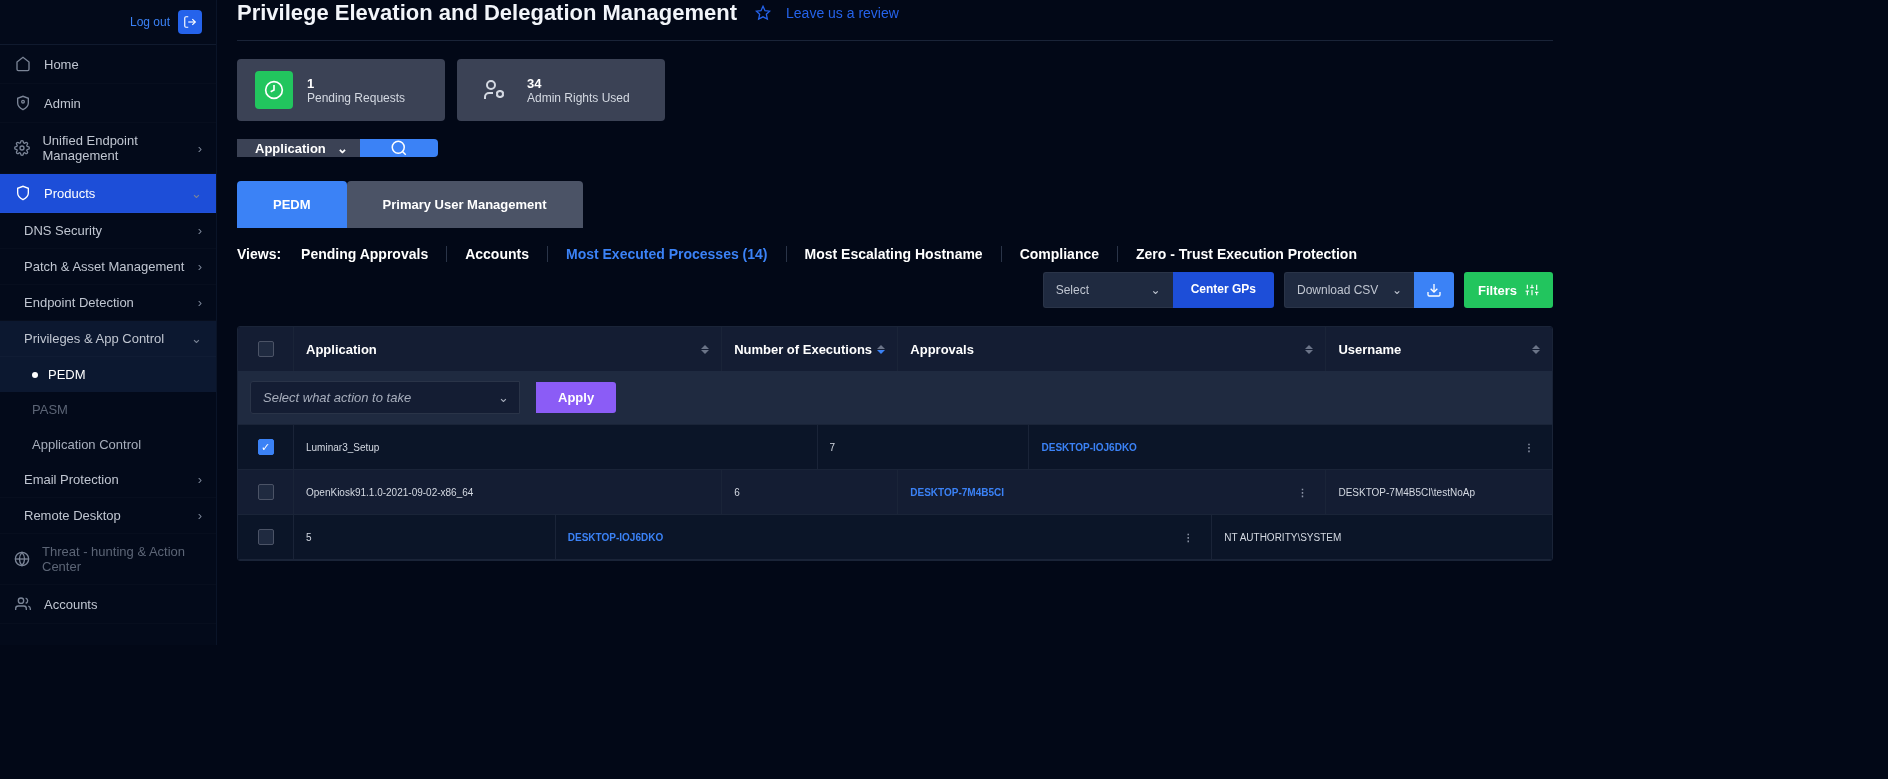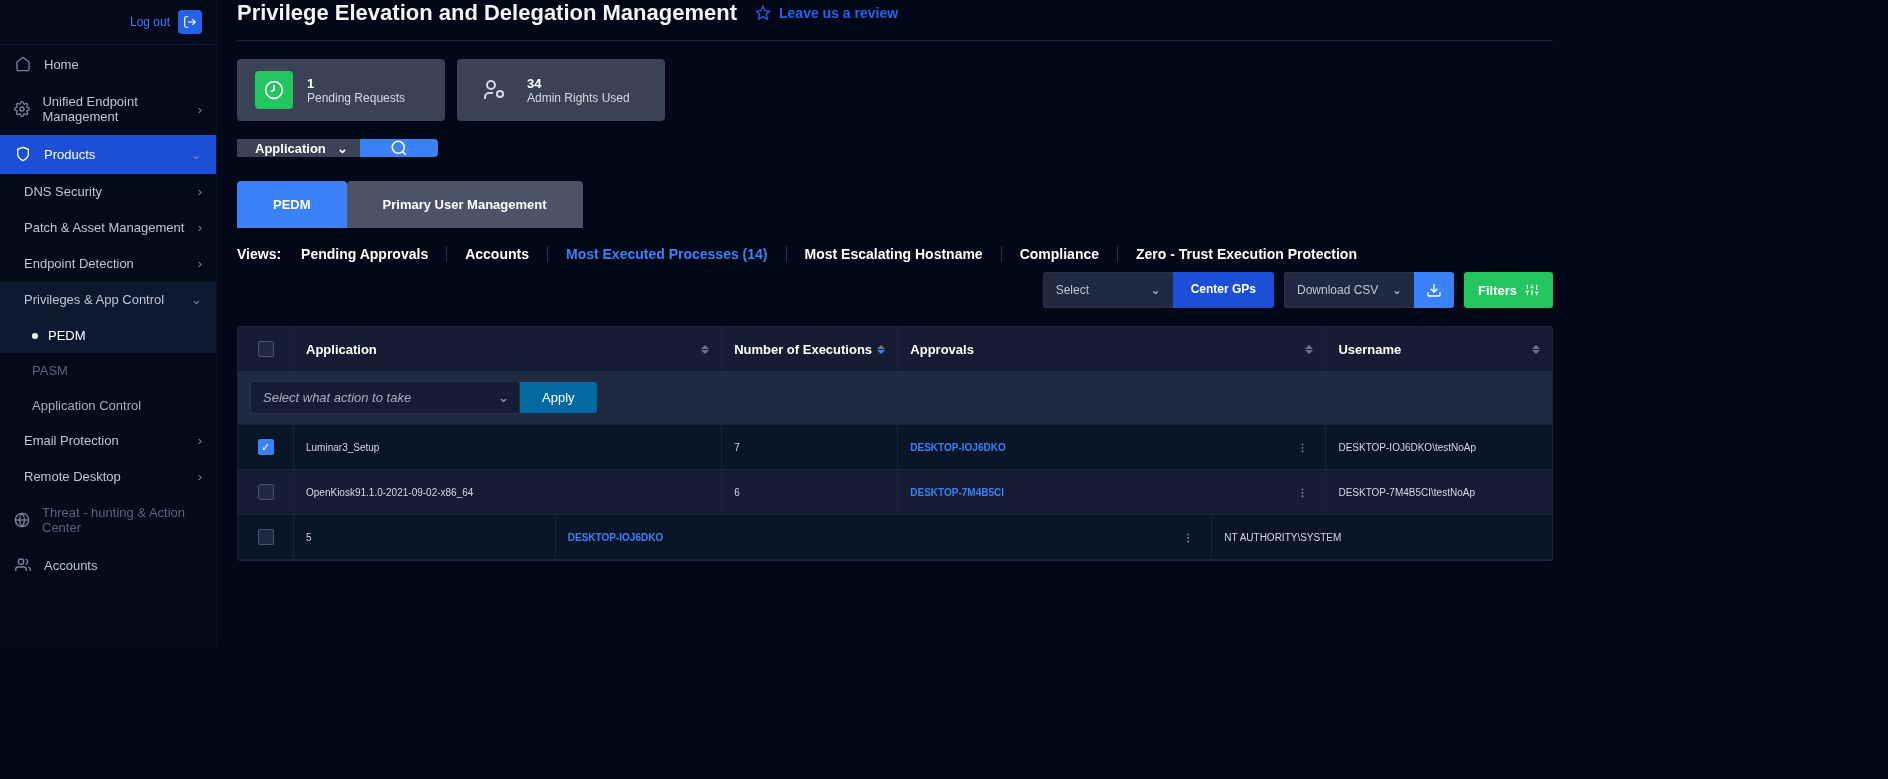--- a/index.html
+++ b/index.html
@@ -20,21 +20,21 @@
   .nav-item.active .nav-icon{color:#fff}
   .sub-item{display:flex;align-items:center;gap:10px;padding:10px 14px 10px 32px;color:#a7aebc;cursor:pointer}
   .sub-item.active{background:#0c1830;color:#fff}
   .sub-item.dim{color:#5c6576}
   .bullet{width:6px;height:6px;border-radius:50%;background:#7b8597}
   .sub-item.active .bullet{background:#fff}
   
   .main{flex:1;padding:0 20px 20px 20px}
   .title-row{display:flex;align-items:center;gap:18px;padding:0 0 14px 0;border-bottom:1px solid #1a2438}
   .page-title{font-size:22px;font-weight:700;color:#f2f5fa}
-  .review{display:flex;align-items:center;gap:8px;color:#2563eb;font-weight:700;font-size:14px}
+  .review{display:flex;align-items:center;gap:15px;color:#2563eb;font-weight:400;font-size:14px}
   .star{color:#2563eb}
   .stats{display:flex;gap:12px;margin:18px 0}
   .stat{display:flex;align-items:center;gap:14px;background:#3b4255;border-radius:4px;padding:12px 18px;min-width:208px}
   .stat-icon{width:38px;height:38px;border-radius:4px;display:flex;align-items:center;justify-content:center}
   .stat-icon.green{background:#22c55e}
   .stat-icon.plain{color:#d4d9e2}
   .stat-num{font-weight:700;font-size:13px;color:#fff}
   .stat-lbl{font-size:12px;color:#d4d9e2}
   
   .search-row{display:flex;margin-bottom:24px}
@@ -73,24 +73,24 @@
   .sort{margin-left:auto;display:flex;flex-direction:column;gap:1px}
   .sort .up,.sort .dn{width:0;height:0;border-left:4px solid transparent;border-right:4px solid transparent}
   .sort .up{border-bottom:4px solid #6b7488}
   .sort .dn{border-top:4px solid #6b7488}
   .sort.active .dn{border-top-color:#3b82f6}
   .col-check{width:56px;justify-content:center}
   .col-app{flex:2.4}
   .col-num{flex:0.9}
   .col-host{flex:2.4}
   .col-user{flex:1.2}
-  .action-row{background:#1f2a40;padding:10px 12px;display:flex;align-items:center;gap:0;border-bottom:1px solid #1a2438}
+  .action-row{background:#1f2a40;padding:10px 12px;display:flex;align-items:center;gap:16px;border-bottom:1px solid #1a2438}
   .action-dd{background:#141d33;border:1px solid #2a3448;padding:8px 34px 8px 12px;font-style:italic;color:#a7aebc;font-size:13px;position:relative;border-radius:3px 0 0 3px;min-width:270px}
   .action-dd .chev{position:absolute;right:10px;font-style:normal}
-  .apply-btn{background:#0369a1;color:#fff;font-weight:400;padding:8px 22px;border-radius:0 3px 3px 0;font-size:13px}
+  .apply-btn{background:#8b5cf6;color:#fff;font-weight:700;padding:8px 22px;border-radius:0 3px 3px 0;font-size:13px}
   .tr{display:flex;border-bottom:1px solid #1a2438;background:#0b1528}
   .tr.alt{background:#141d33}
   .td{color:#d4d9e2;font-size:10px;border-right:1px solid #1a2438}
   .td:last-child{border-right:none}
   .td.link{color:#3b82f6;font-weight:600}
   .chk{width:16px;height:16px;border:1px solid #4b5366;border-radius:2px;background:#1f2a40}
   .chk.checked{background:#3b82f6;border-color:#3b82f6;display:flex;align-items:center;justify-content:center}
   .chk.checked::after{content:"✓";color:#fff;font-size:11px;line-height:1}
   .kebab{margin-left:auto;color:#8b93a5;cursor:pointer;padding:0 6px}
   svg{display:block}
@@ -116,20 +116,29 @@
         <span class="nav-icon">
             <svg width="16" height="16" viewBox="0 0 24 24" fill="none" stroke="currentColor" stroke-width="2">
               <path d="M3 9l9-7 9 7v11a2 2 0 0 1-2 2H5a2 2 0 0 1-2-2z"></path>
             </svg>
           </span>
         <span>Home</span>
       </div>
       <div class="nav-item">
         <span class="nav-icon">
             <svg width="16" height="16" viewBox="0 0 24 24" fill="none" stroke="currentColor" stroke-width="2">
+              <path d="M12 22s8-4 8-10V5l-8-3-8 3v7c0 6 8 10 8 10z"></path>
+              <circle cx="12" cy="10" r="2"></circle>
+            </svg>
+          </span>
+        <span>Admin</span>
+      </div>
+      <div class="nav-item">
+        <span class="nav-icon">
+            <svg width="16" height="16" viewBox="0 0 24 24" fill="none" stroke="currentColor" stroke-width="2">
               <circle cx="12" cy="12" r="3"></circle>
               <path d="M19.4 15a1.7 1.7 0 0 0 .34 1.87l.06.06a2 2 0 1 1-2.83 2.83l-.06-.06a1.7 1.7 0 0 0-1.87-.34 1.7 1.7 0 0 0-1 1.56V21a2 2 0 1 1-4 0v-.09a1.7 1.7 0 0 0-1-1.56 1.7 1.7 0 0 0-1.87.34l-.06.06a2 2 0 1 1-2.83-2.83l.06-.06a1.7 1.7 0 0 0 .34-1.87 1.7 1.7 0 0 0-1.56-1H3a2 2 0 1 1 0-4h.09a1.7 1.7 0 0 0 1.56-1 1.7 1.7 0 0 0-.34-1.87l-.06-.06a2 2 0 1 1 2.83-2.83l.06.06a1.7 1.7 0 0 0 1.87.34H9a1.7 1.7 0 0 0 1-1.56V3a2 2 0 1 1 4 0v.09a1.7 1.7 0 0 0 1 1.56 1.7 1.7 0 0 0 1.87-.34l.06-.06a2 2 0 1 1 2.83 2.83l-.06.06a1.7 1.7 0 0 0-.34 1.87V9a1.7 1.7 0 0 0 1.56 1H21a2 2 0 1 1 0 4h-.09a1.7 1.7 0 0 0-1.56 1z"></path>
             </svg>
           </span>
         <span>Unified Endpoint Management</span>
         <span class="chev">›</span>
       </div>
       <div class="nav-item active">
         <span class="nav-icon">
             <svg width="16" height="16" viewBox="0 0 24 24" fill="none" stroke="currentColor" stroke-width="2">
@@ -348,21 +357,20 @@
       </div>
 
       <div id="tbody">
           <div class="tr">
             <div class="td col-check">
               <span class="chk checked"></span>
             </div>
             <div class="td col-app">Luminar3_Setup</div>
             <div class="td col-num">7</div>
             <div class="td col-host link">DESKTOP-IOJ6DKO<span class="kebab">⋮</span></div>
-            <div class="td col-user">DESKTOP-IOJ6DKO\testNoAp</div>
           </div>
           <div class="tr alt">
             <div class="td col-check">
               <span class="chk"></span>
             </div>
             <div class="td col-app">OpenKiosk91.1.0-2021-09-02-x86_64</div>
             <div class="td col-num">6</div>
             <div class="td col-host link">DESKTOP-7M4B5CI<span class="kebab">⋮</span></div>
             <div class="td col-user">DESKTOP-7M4B5CI\testNoAp</div>
           </div>

